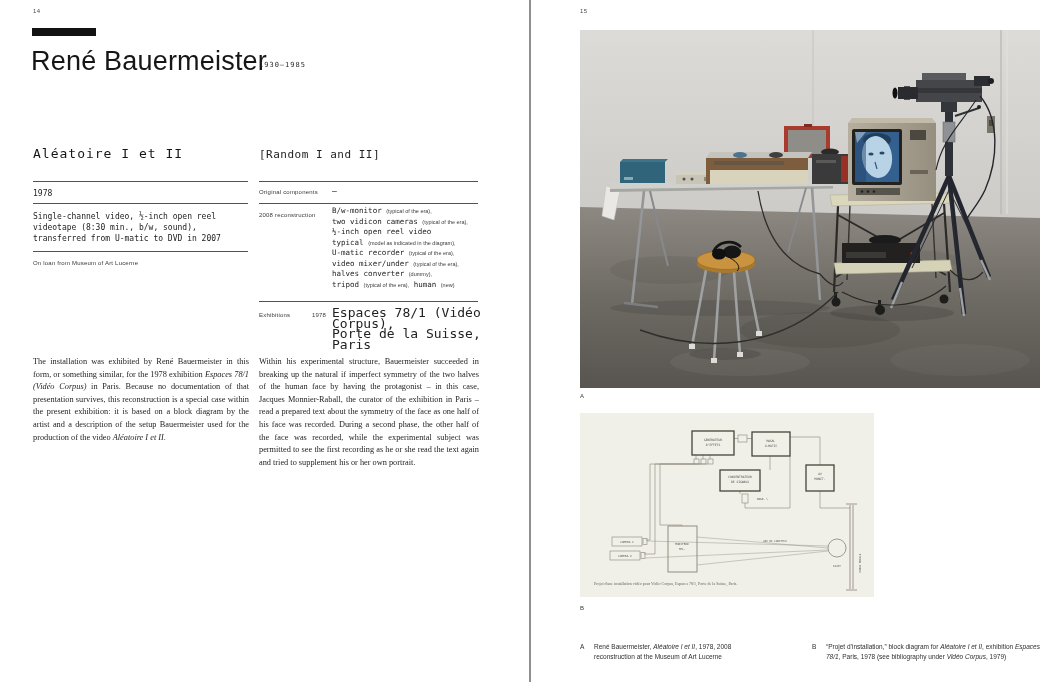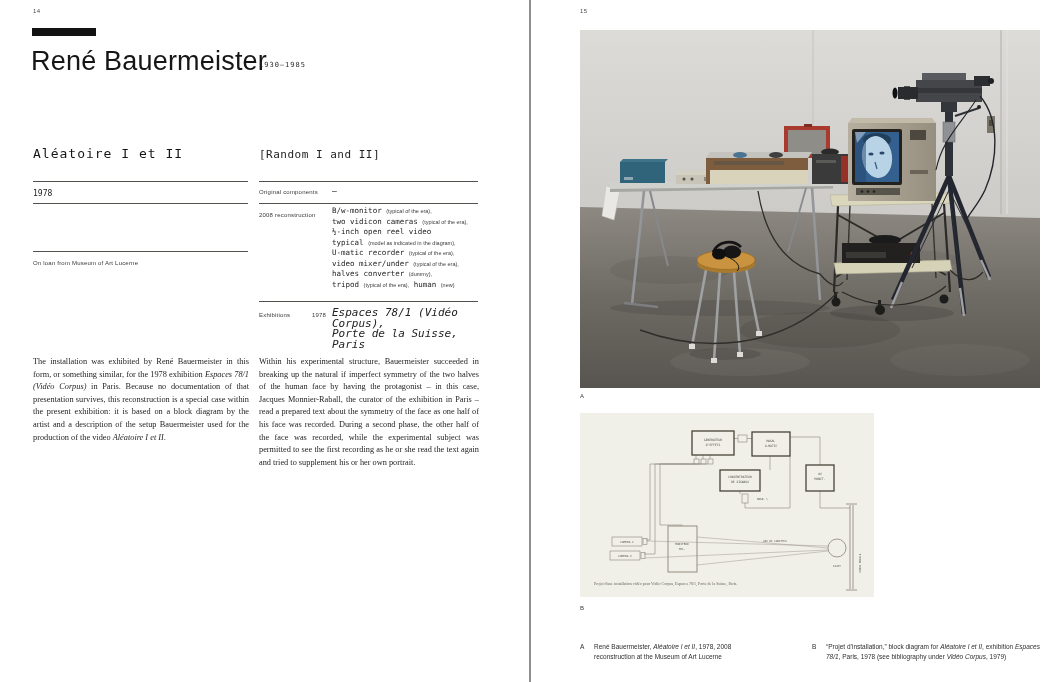--- a/index.html
+++ b/index.html
@@ -14,21 +14,21 @@
   .work-title-en{font-family:"DejaVu Sans Mono",monospace;font-size:11px;letter-spacing:.5px;color:#222;white-space:nowrap;text-align:right;}
   .rule{height:1px;background:#55524e;}
   .mono-s{font-family:"DejaVu Sans Mono",monospace;font-size:8px;line-height:11px;color:#222;}
   .mono-xs{font-family:"DejaVu Sans Mono",monospace;font-size:7.5px;line-height:10.5px;color:#222;}
   .tiny{font-size:6px;color:#3a3a3a;letter-spacing:.2px;}
   .loan{font-size:6px;color:#3a3a3a;letter-spacing:.2px;}
   .body-col{font-size:8.3px;line-height:12.6px;text-align:justify;color:#242424;font-family:Liberation Serif, serif;}
   .sg-i{font-style:italic;}
   .sg-note{font-family:"Liberation Sans",sans-serif;font-size:5.5px;color:#3c3c3c;}
   .comp-line{white-space:nowrap;}
-  .exhib{font-family:"DejaVu Sans Mono",monospace;font-size:11px;line-height:10.5px;font-style:italic;color:#222;}
+  .exhib{font-family:"DejaVu Sans Mono",monospace;font-size:13px;line-height:10.5px;color:#222;}
   .gutter{background:#8f8f8f;}
   .marker{font-size:6px;color:#3a3a3a;}
   .caption{font-size:6.5px;line-height:9.5px;color:#2e2e2e;}
   .photo-wrap{overflow:hidden;background:#d6d5d1;}
   svg{display:block;}
   .dg-label{font-family:"DejaVu Sans Mono",monospace;fill:#55524a;}
 </style>
 </head>
 <body>
 
@@ -36,20 +36,21 @@
 
   <div class="abs pagenum" style="left:33px;top:8px;">14</div>
   <div class="abs black-bar" style="left:32px;top:28px;width:64px;height:8px;"></div>
   <div class="abs artist-name" style="left:31px;top:46px;">René Bauermeister</div>
   <div class="abs dates" style="left:259px;top:61px;">1930–1985</div>
 
   <div class="abs work-title" style="left:33px;top:146px;">Aléatoire I et II</div>
   <div class="abs rule" style="left:33px;top:181px;width:215px;"></div>
   <div class="abs mono-s" style="left:33px;top:188px;">1978</div>
   <div class="abs rule" style="left:33px;top:203px;width:215px;"></div>
+  <div class="abs mono-s" style="left:33px;top:211px;width:216px;">Single-channel video, ½-inch open reel videotape (8:30 min., b/w, sound), transferred from U-matic to DVD in 2007</div>
   <div class="abs rule" style="left:33px;top:251px;width:215px;"></div>
   <div class="abs loan" style="left:33px;top:260px;">On loan from Museum of Art Lucerne</div>
 
   <div class="abs work-title-en" style="left:259px;top:148px;">[Random I and II]</div>
   <div class="abs rule" style="left:259px;top:181px;width:219px;"></div>
   <div class="abs tiny" style="left:259px;top:189px;">Original components</div>
   <div class="abs mono-s" style="left:332px;top:186px;">—</div>
   <div class="abs rule" style="left:259px;top:203px;width:219px;"></div>
   <div class="abs tiny" style="left:259px;top:212px;">2008 reconstruction</div>
   <div class="abs mono-xs" style="left:332px;top:206px;width:150px;">

